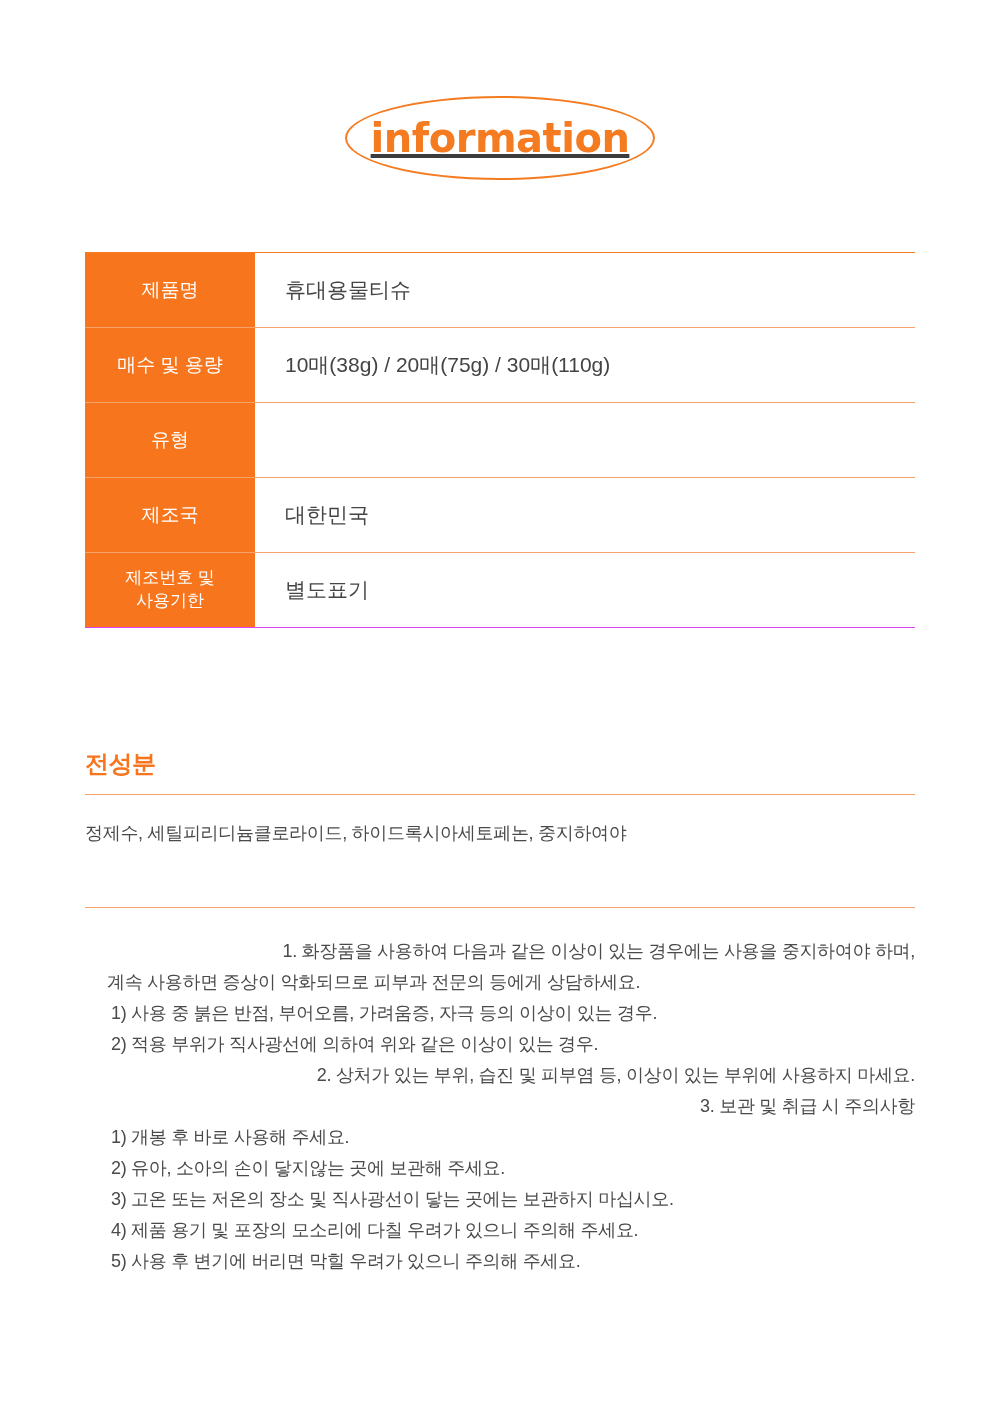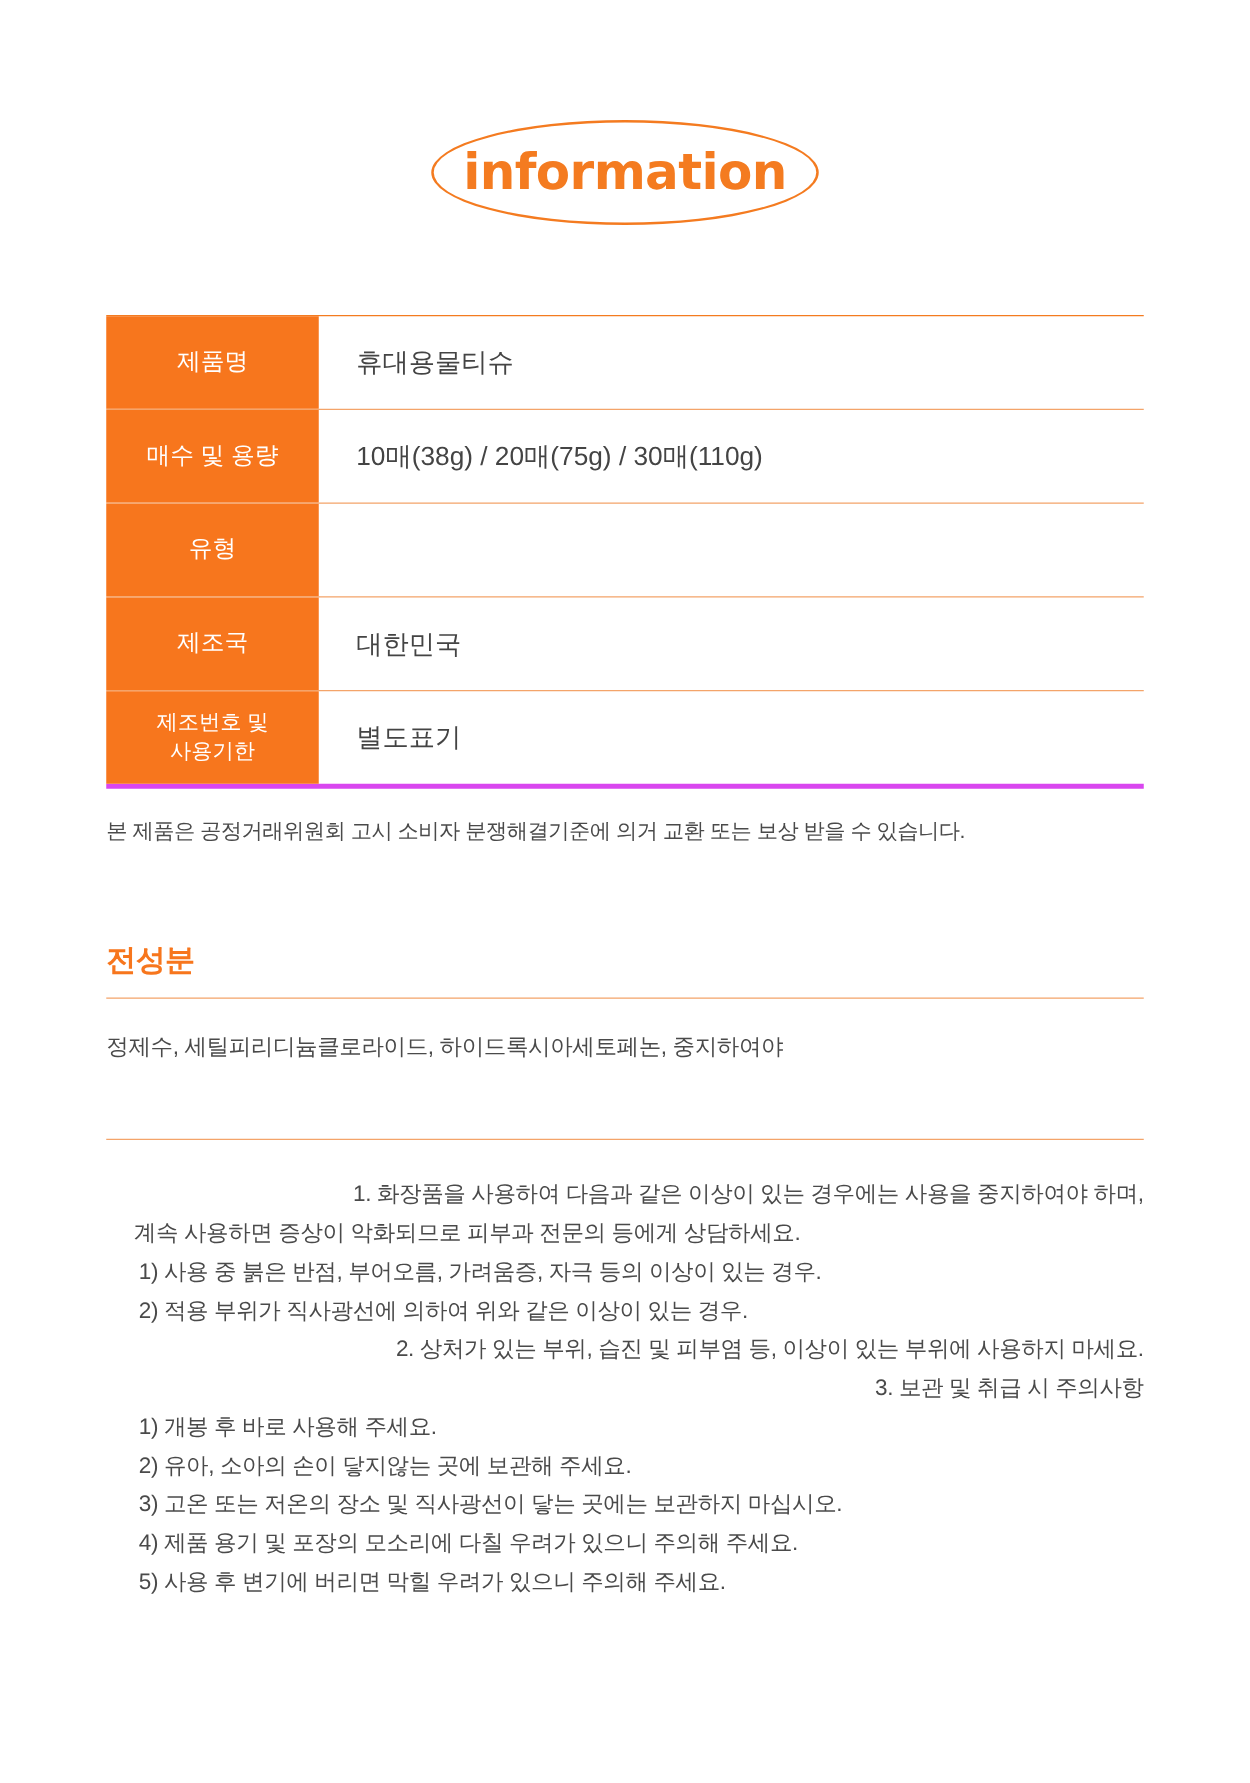--- a/index.html
+++ b/index.html
@@ -31,35 +31,36 @@
     align-items: center;
   }
   .title-ellipse {
     width: 310px;
     height: 84px;
     border: 2px solid #f47b20;
     border-radius: 50%;
     display: flex;
     align-items: center;
     justify-content: center;
+    text-decoration: underline;
   }
   .title-text {
     color: #f47b20;
     font-size: 40px;
     font-weight: bold;
     letter-spacing: -0.5px;
     font-family: "DejaVu Sans", sans-serif;
   }
 
   
   .info-table {
     margin: 72px 85px 0 85px;
     width: 830px;
     border-top: 1px solid #f47b20;
-    border-bottom: 4px solid #d946ef;
+    border-bottom: 1px solid #d946ef;
   }
   .info-row {
     display: flex;
     align-items: stretch;
     border-bottom: 1px solid #f4a46a;
   }
   .info-row:last-child { border-bottom: none; }
   .info-label {
     width: 170px;
     min-height: 74px;
@@ -103,21 +104,21 @@
     font-size: 24px;
     font-weight: bold;
     letter-spacing: -0.5px;
   }
   .section-rule {
     border: none;
     border-top: 1px solid #f4a46a;
     margin: 14px 0 0 0;
     height: 1px;
   }
-  .sec-ingredients { margin-top: 76px; }
+  .sec-ingredients { margin-top: 120px; }
   .sec-caution { margin-top: 62px; }
 
   .ingredients-text {
     margin-top: 26px;
     font-size: 18px;
     color: #4a4a4a;
     letter-spacing: -0.3px;
   }
 
   
@@ -169,21 +170,20 @@
         <span>
           <span>제조번호 및</span><br>
           <span>사용기한</span>
         </span>
       </div>
       <div class="info-value">별도표기</div>
     </div>
 
   </div>
 
-  <div class="notice">본 제품은 공정거래위원회 고시 소비자 분쟁해결기준에 의거 교환 또는 보상 받을 수 있습니다.</div>
 
   <div class="section sec-ingredients">
     <div class="section-heading">전성분</div>
     <hr class="section-rule">
     <div class="ingredients-text">정제수, 세틸피리디늄클로라이드, 하이드록시아세토페논, 중지하여야</div>
   </div>
 
   <div class="section sec-caution">
     <hr class="section-rule">
     <div class="caution-list">

